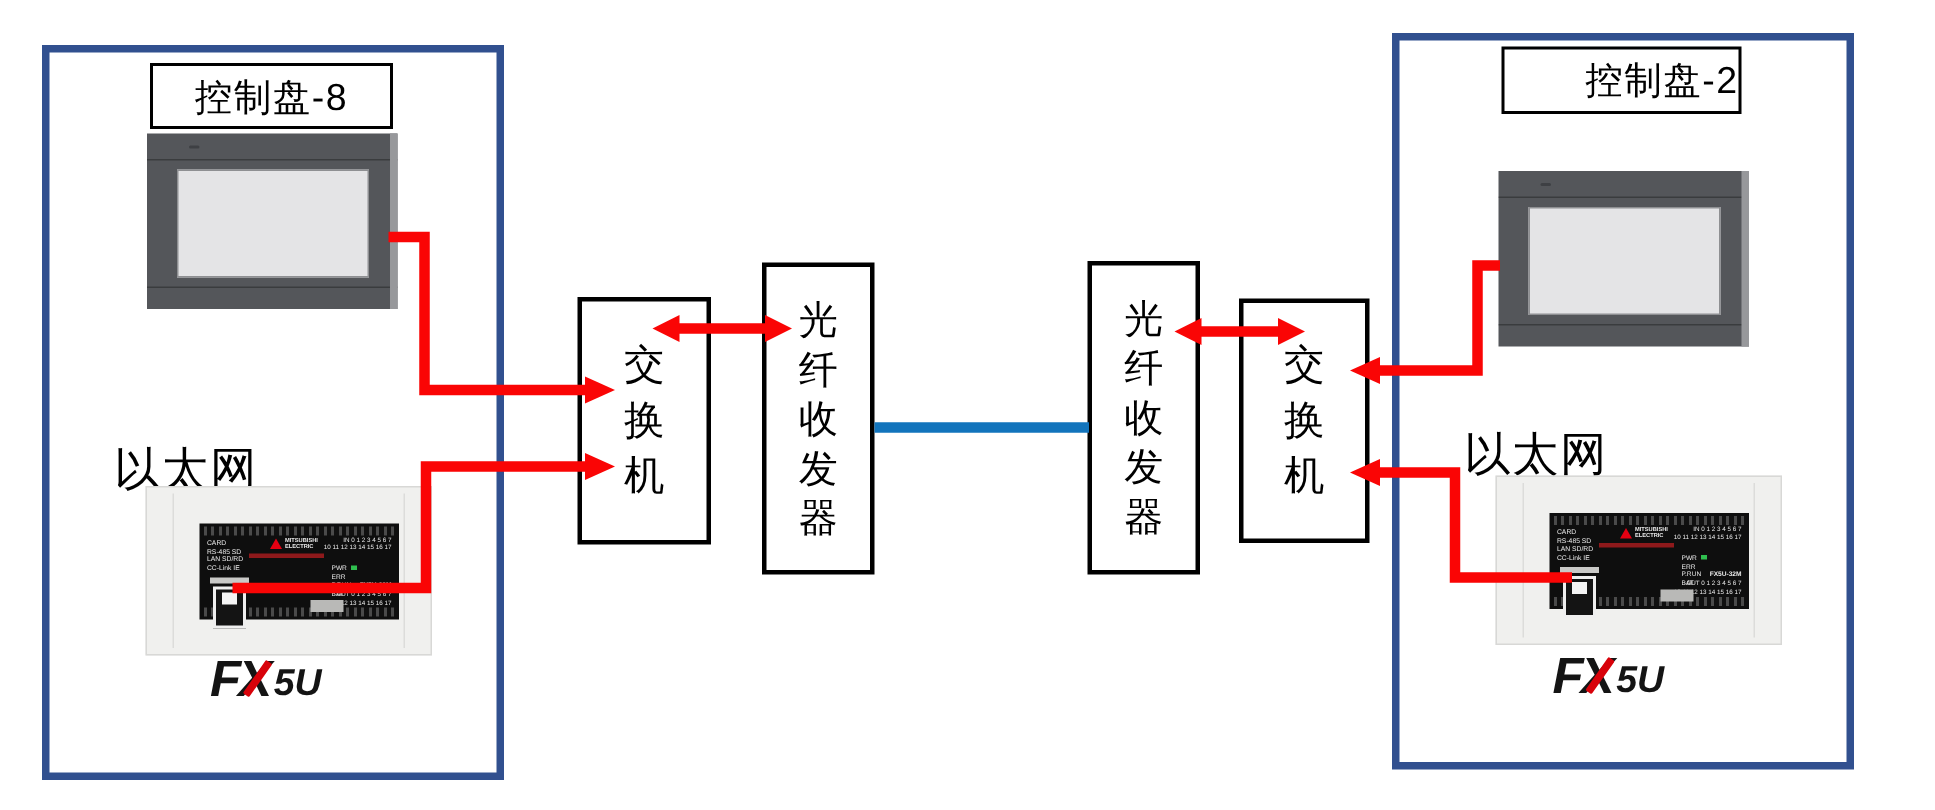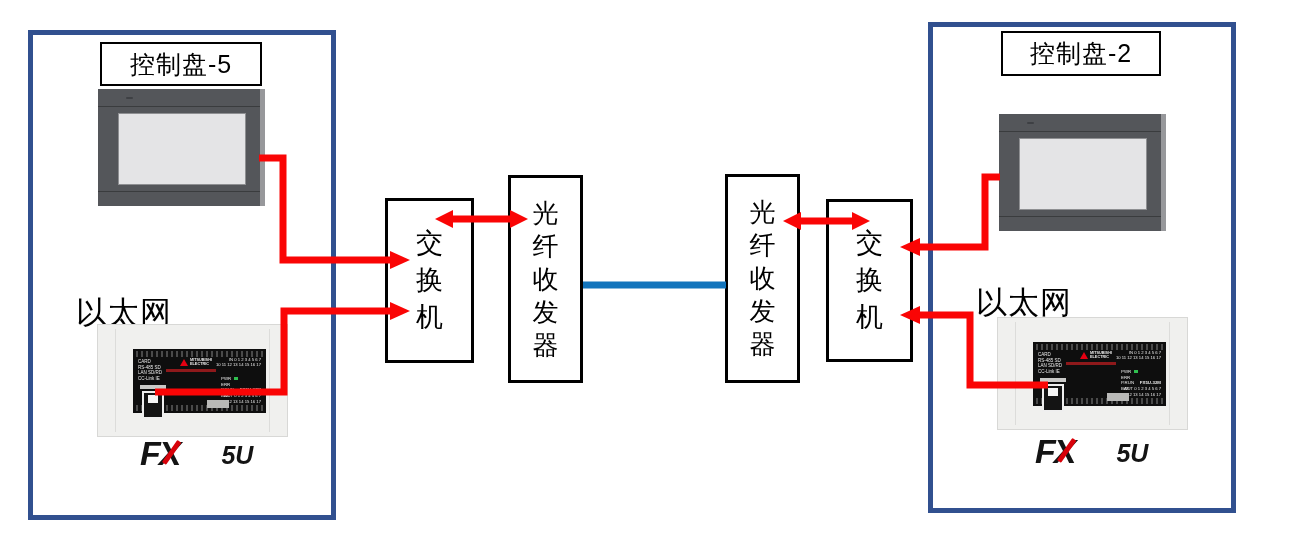--- a/index.html
+++ b/index.html
@@ -9,21 +9,21 @@
   }
   
   .panel { position:absolute; border:5px solid #31508F; background:#fff; box-sizing:border-box; }
   #panelL { left:28px; top:30px;  width:308px; height:490px; }
   #panelR { left:928px; top:22px; width:308px; height:491px; }
 
   
   .titlebox { position:absolute; border:2px solid #000; background:#fff; box-sizing:border-box;
               display:flex; align-items:center; justify-content:center; font-size:25px; letter-spacing:1px; }
   #lb1 { left:67px; top:7px;  width:162px; height:44px; }
-  #lb2 { left:68px; top:4px;  width:160px; height:45px; }
+  #lb2 { left:68px; top:4px;  width:160px; height:45px;justify-content:flex-end; }
 
   
   .hmi { position:absolute; width:167px; height:117px; background:#54565A; }
   #hmi1 { left:65px; top:54px; }
   #hmi2 { left:66px; top:87px; }
   .hmi .screen { position:absolute; left:20px; top:24px; width:126px; height:70px;
                  background:#E4E4E6; border:1px solid #8E8F92; }
   .hmi .topline { position:absolute; left:0; right:0; top:17px; height:1px; background:rgba(0,0,0,.30); }
   .hmi .botline { position:absolute; left:0; right:0; bottom:14px; height:1px; background:rgba(0,0,0,.30); }
   .hmi .edge { position:absolute; right:0; top:0; bottom:0; width:5px; background:#97989B; }
@@ -64,21 +64,21 @@
                     font-size:3.5px; color:#333; text-align:center; line-height:8px; overflow:hidden; }
 
   
   .fx { position:absolute; font-style:italic; display:flex; align-items:flex-end; color:#141414; }
   #fx1 { left:107px; top:403px; }
   #fx2 { left:102px; top:409px; }
   .fx .f { font-size:34px; font-weight:bold; line-height:30px; letter-spacing:-2px; }
   .fx .x { font-size:34px; font-weight:bold; line-height:30px; position:relative; }
   .fx .x .slash { position:absolute; left:-1px; top:12px; width:27px; height:4.5px; background:#D8020A;
                   transform:rotate(-55deg); border-radius:1px; }
-  .fx .suffix { font-size:25px; font-weight:600; line-height:25px; padding-left:1px;margin-left:39px; }
+  .fx .suffix { font-size:25px; font-weight:600; line-height:25px; padding-left:1px; }
 
   
   .vbox { position:absolute; border:3px solid #000; background:#fff; box-sizing:border-box;
           display:flex; align-items:center; justify-content:center; text-align:center; }
   .switchbox { font-size:27px; line-height:37px; }
   .fiberbox  { font-size:26px; line-height:33px; }
   #sw1 { left:385px; top:198px; width:89px;  height:165px; }
   #sw2 { left:826px; top:199px; width:87px;  height:163px; }
   #fb1 { left:508px; top:175px; width:75px;  height:208px; }
   #fb2 { left:725px; top:174px; width:75px;  height:209px; }
@@ -86,21 +86,21 @@
   
   svg.overlay { position:absolute; left:0; top:0; pointer-events:none; }
 </style>
 </head>
 <body>
 
 <div class="canvas">
 
   <div class="panel" id="panelL">
     <div class="titlebox" id="lb1">
-      <span>控制盘-5</span>
+      <span>控制盘-8</span>
     </div>
 
     <div class="hmi" id="hmi1">
       <div class="topline"></div>
       <div class="camdot"></div>
       <div class="screen"></div>
       <div class="botline"></div>
       <div class="edge"></div>
     </div>
 

